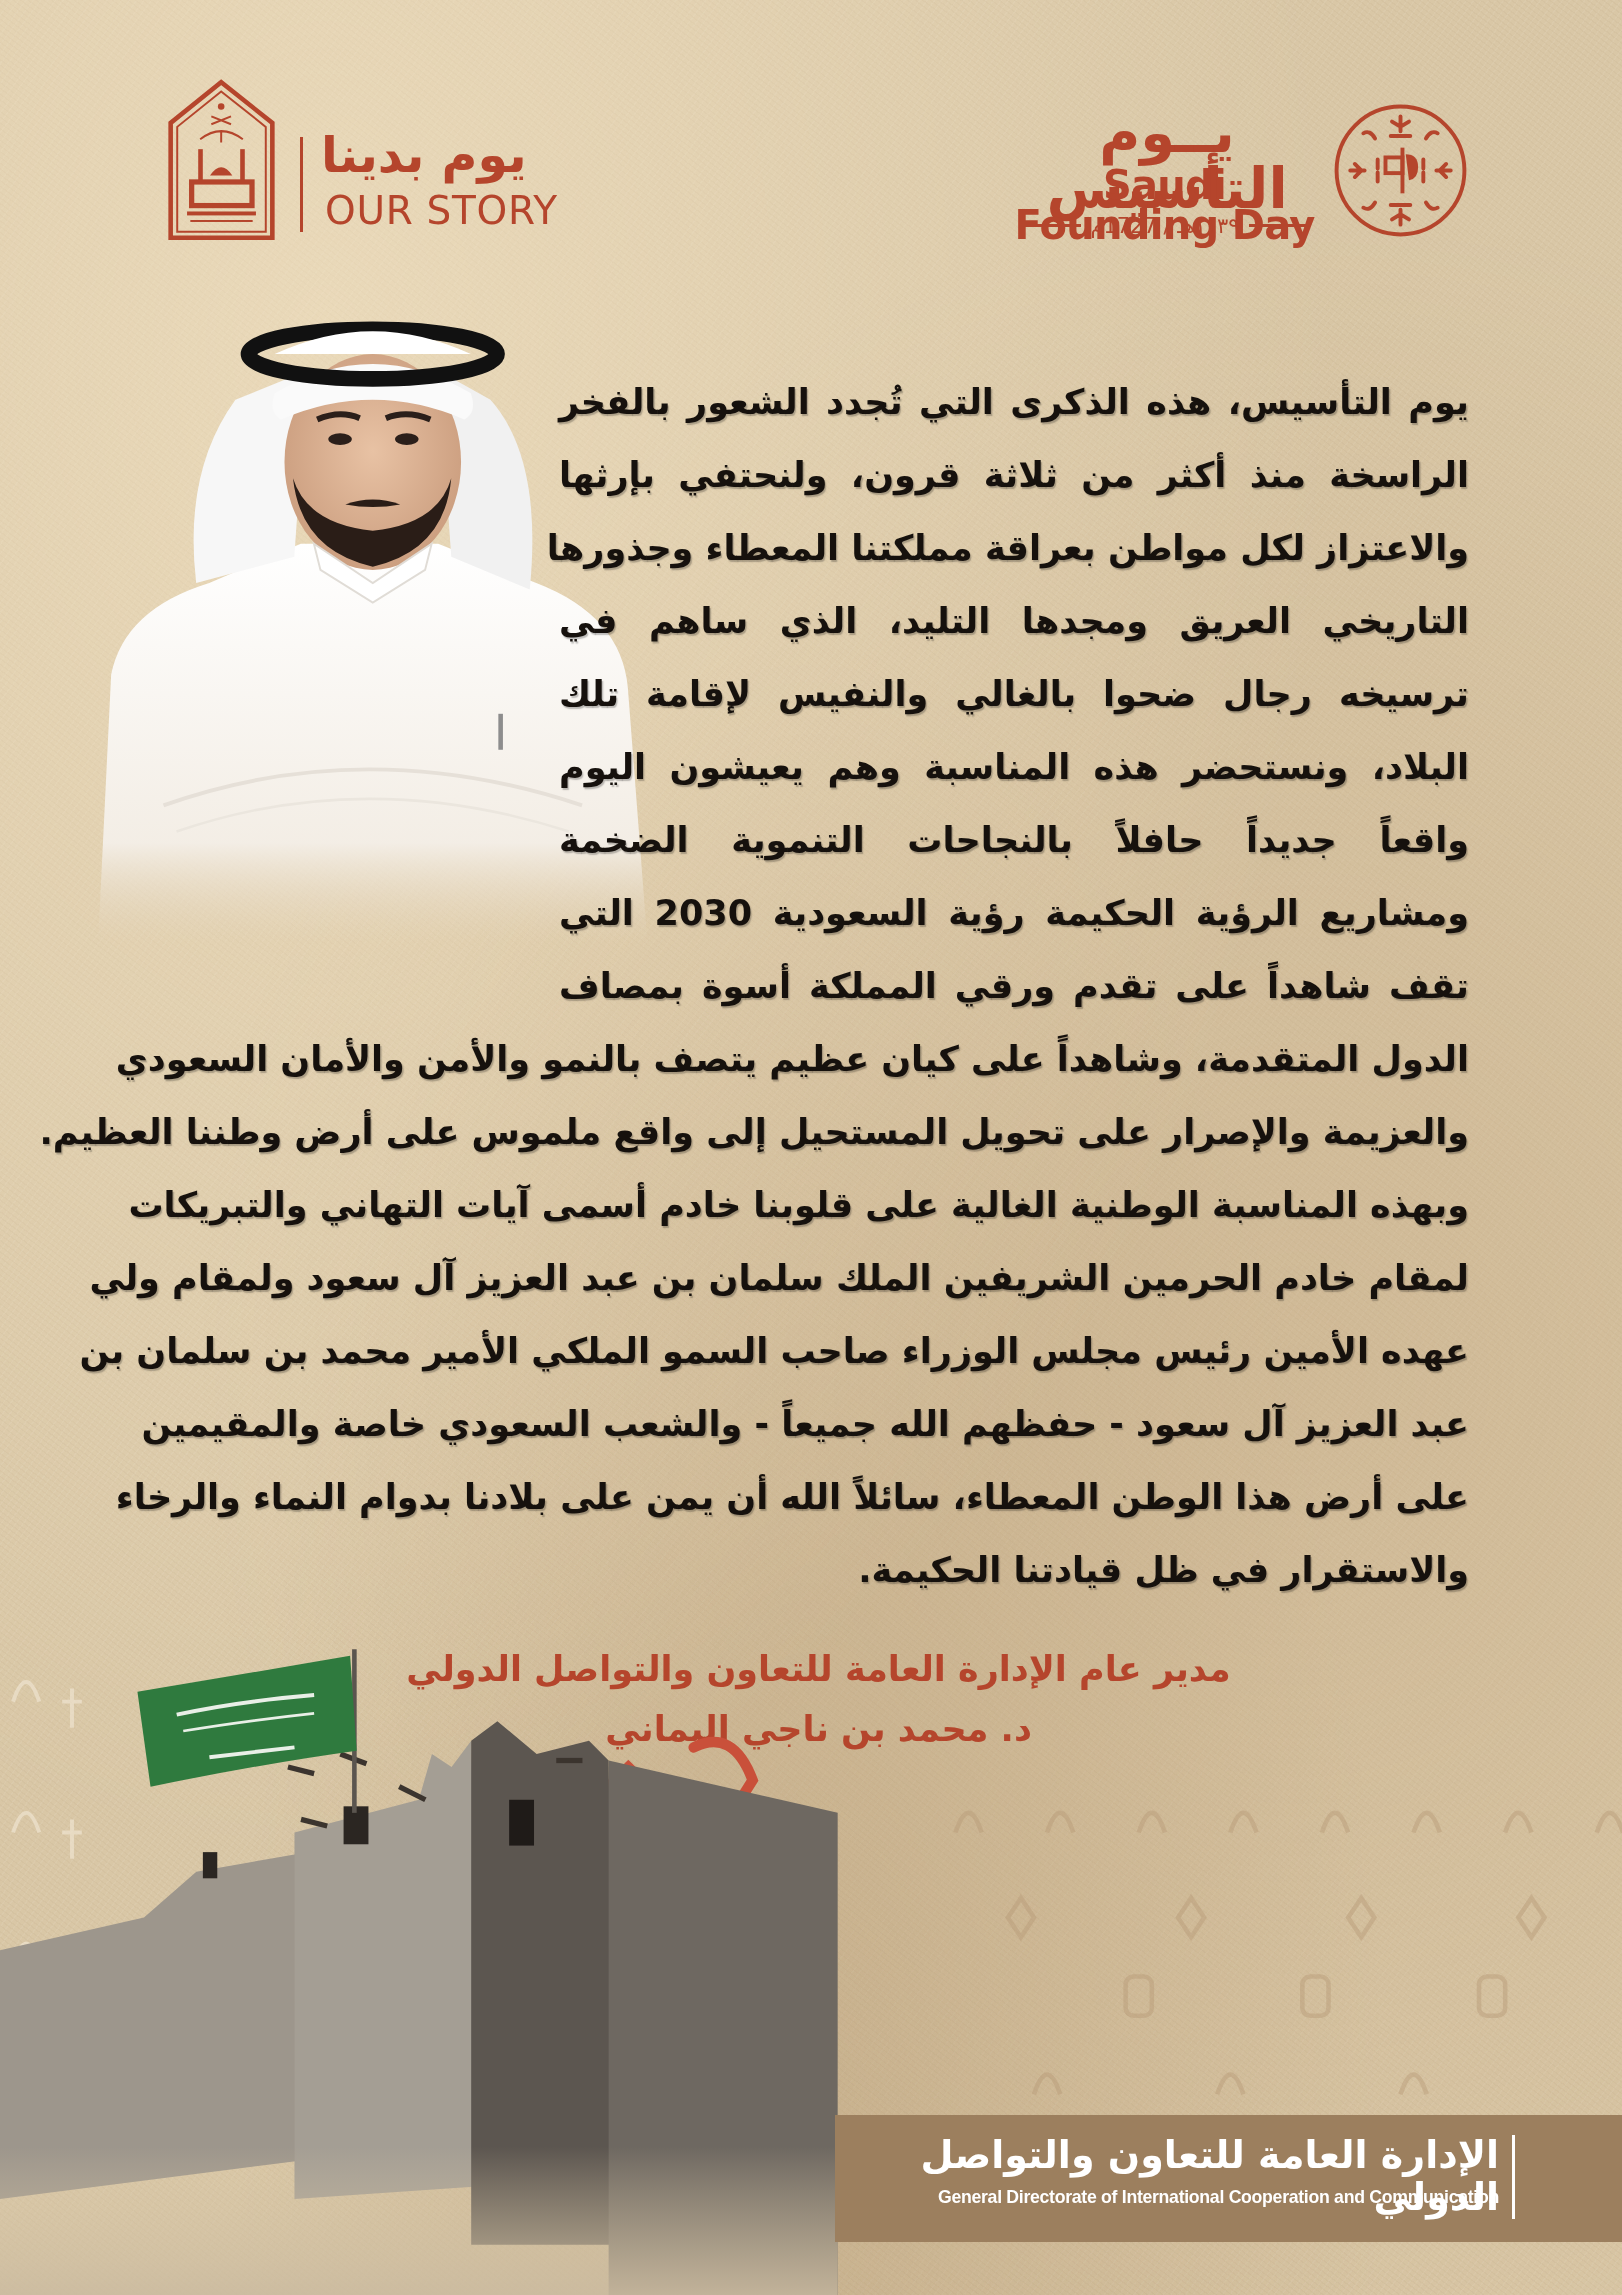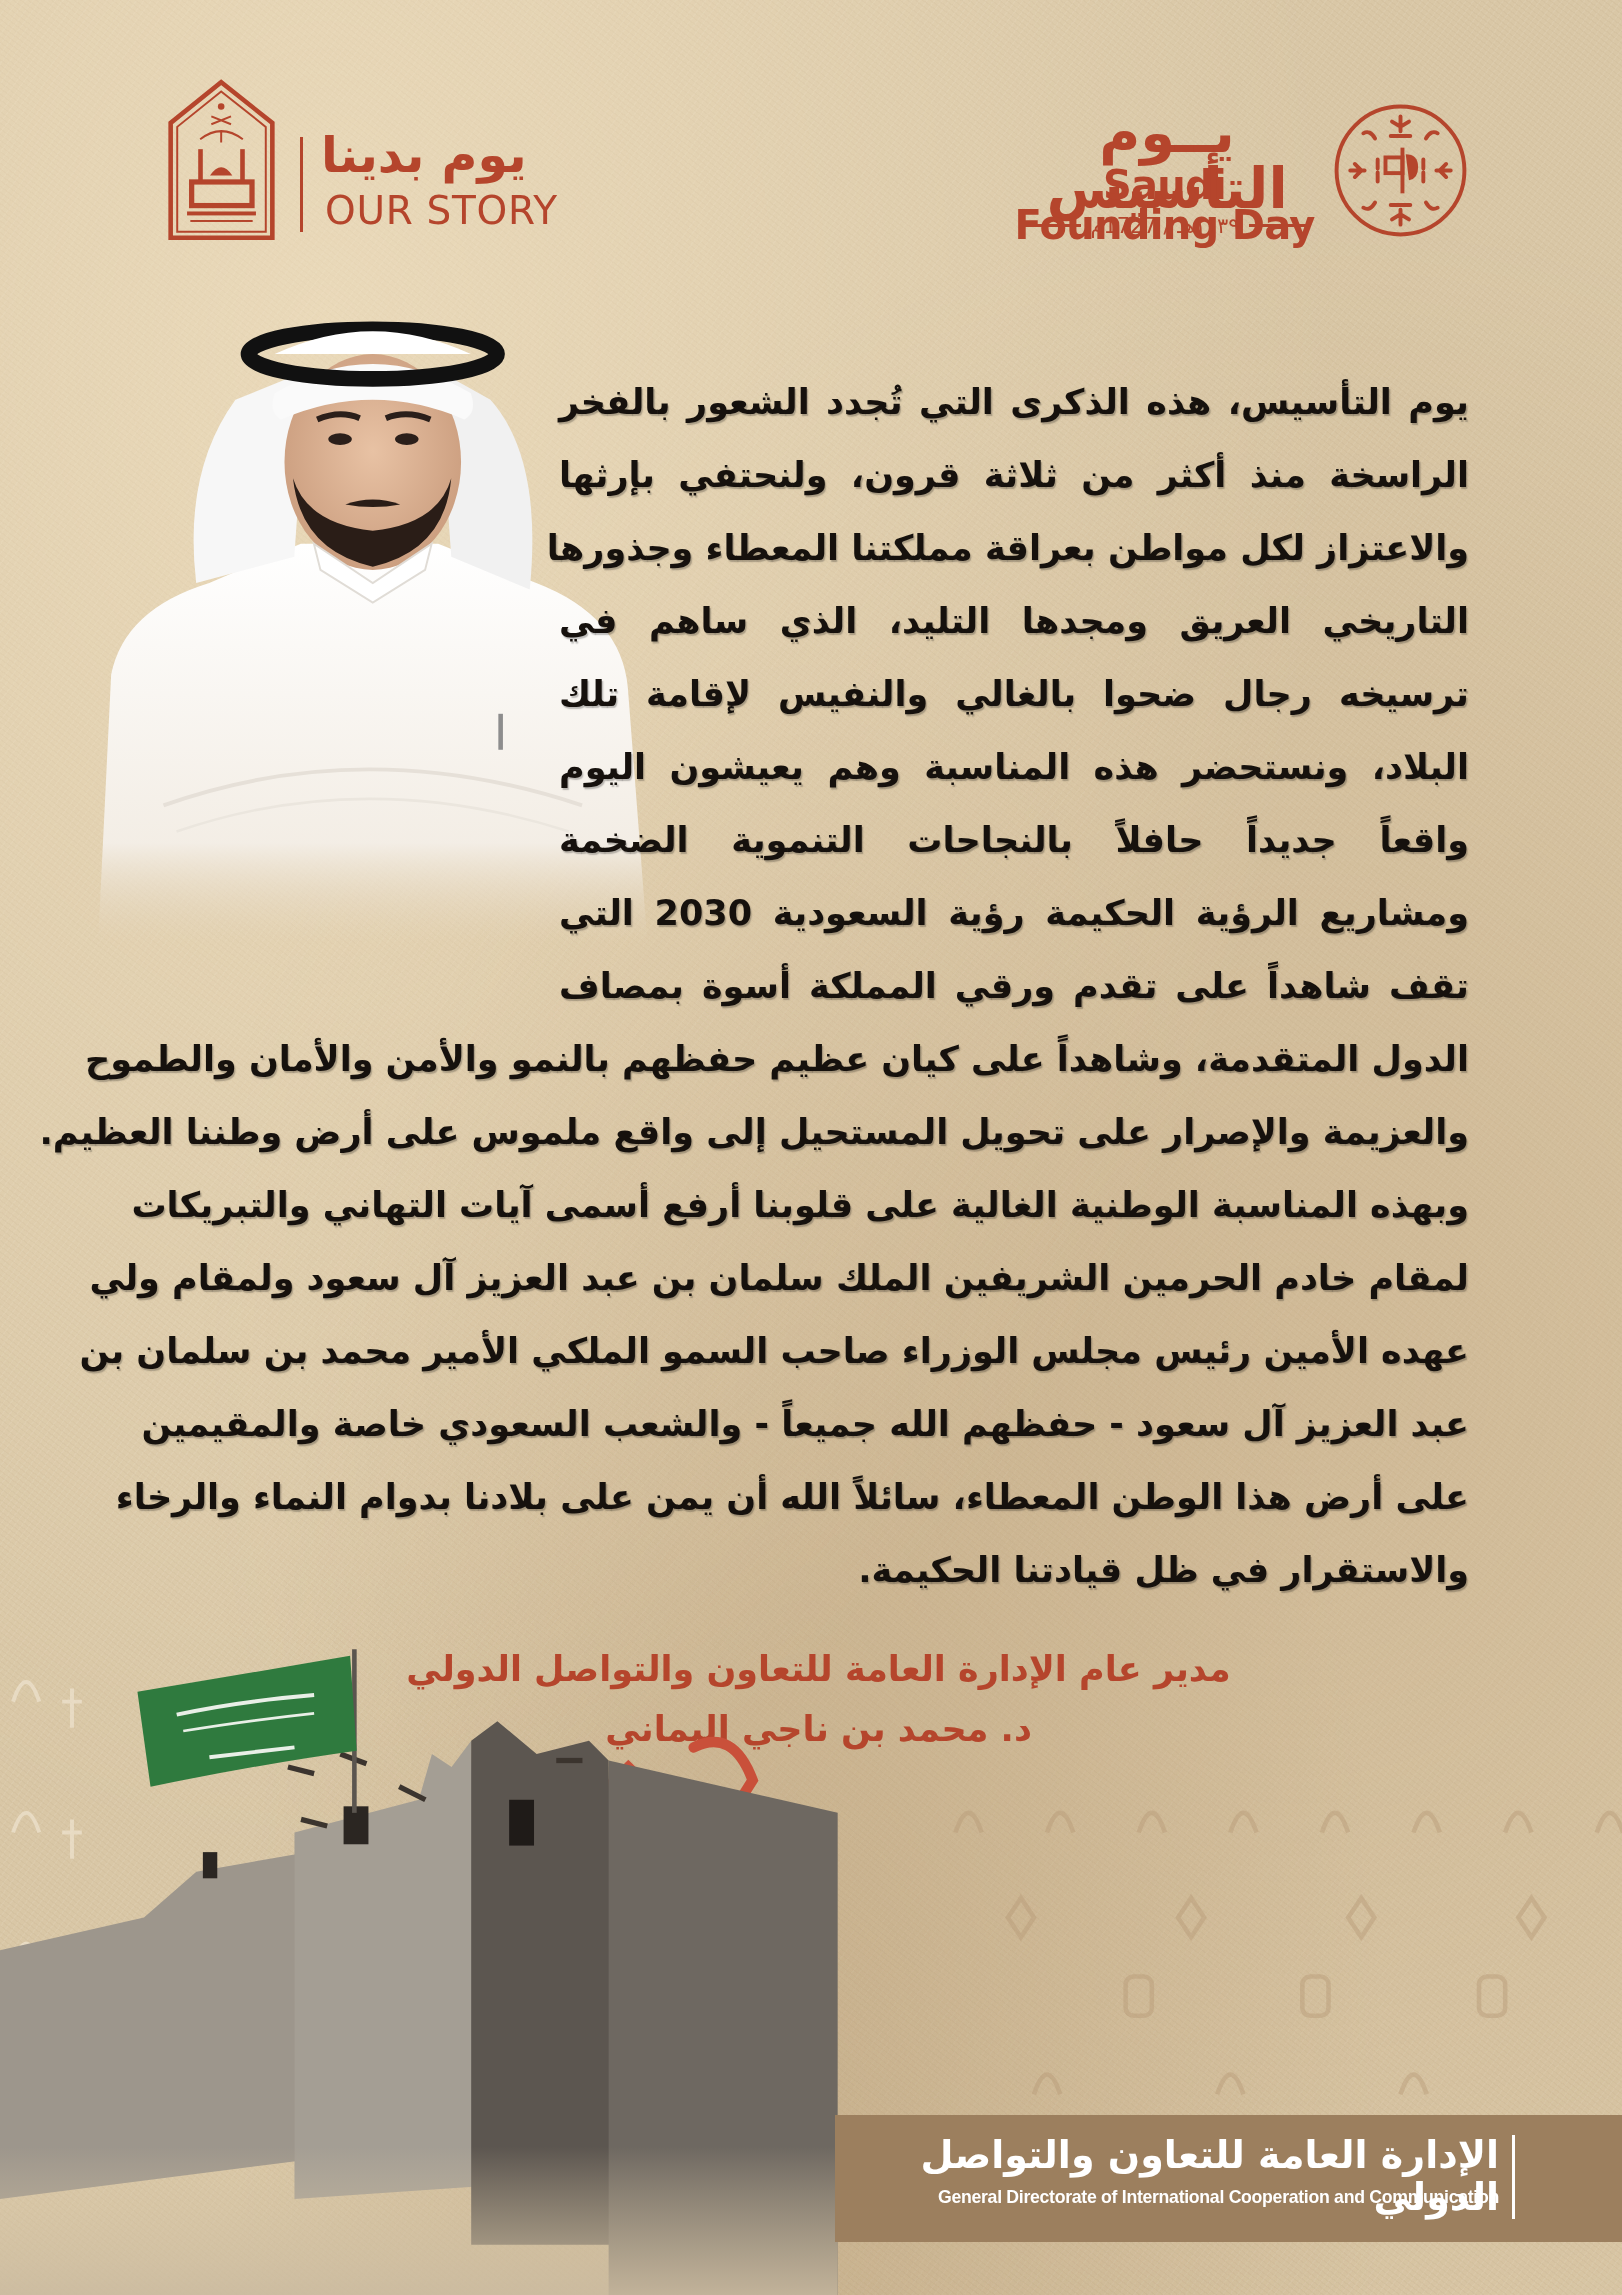--- a/index.html
+++ b/index.html
@@ -149,23 +149,23 @@
 <div id="body-text" class="abs">
   <span class="line" style="width:910px;margin-left:auto;text-align:justify;text-align-last:justify;">يوم التأسيس، هذه الذكرى التي تُجدد الشعور بالفخر</span>
   <span class="line" style="width:910px;margin-left:auto;text-align:justify;text-align-last:justify;">الراسخة منذ أكثر من ثلاثة قرون، ولنحتفي بإرثها</span>
   <span class="line" style="width:910px;margin-left:auto;text-align:justify;text-align-last:justify;">والاعتزاز لكل مواطن بعراقة مملكتنا المعطاء وجذورها</span>
   <span class="line" style="width:910px;margin-left:auto;text-align:justify;text-align-last:justify;">التاريخي العريق ومجدها التليد، الذي ساهم في</span>
   <span class="line" style="width:910px;margin-left:auto;text-align:justify;text-align-last:justify;">ترسيخه رجال ضحوا بالغالي والنفيس لإقامة تلك</span>
   <span class="line" style="width:910px;margin-left:auto;text-align:justify;text-align-last:justify;">البلاد، ونستحضر هذه المناسبة وهم يعيشون اليوم</span>
   <span class="line" style="width:910px;margin-left:auto;text-align:justify;text-align-last:justify;">واقعاً جديداً حافلاً بالنجاحات التنموية الضخمة</span>
   <span class="line" style="width:910px;margin-left:auto;text-align:justify;text-align-last:justify;">ومشاريع الرؤية الحكيمة رؤية السعودية 2030 التي</span>
   <span class="line" style="width:910px;margin-left:auto;text-align:justify;text-align-last:justify;">تقف شاهداً على تقدم ورقي المملكة أسوة بمصاف</span>
-  <span class="line" style="width:1309px;text-align:justify;text-align-last:justify;">الدول المتقدمة، وشاهداً على كيان عظيم حفظهم بالنمو والأمن والأمان والطموح</span>
+  <span class="line" style="width:1309px;text-align:justify;text-align-last:justify;">الدول المتقدمة، وشاهداً على كيان عظيم يتصف بالنمو والأمن والأمان السعودي</span>
   <span class="line">والعزيمة والإصرار على تحويل المستحيل إلى واقع ملموس على أرض وطننا العظيم.</span>
-  <span class="line" style="width:1309px;text-align:justify;text-align-last:justify;">وبهذه المناسبة الوطنية الغالية على قلوبنا أرفع أسمى آيات التهاني والتبريكات</span>
+  <span class="line" style="width:1309px;text-align:justify;text-align-last:justify;">وبهذه المناسبة الوطنية الغالية على قلوبنا خادم أسمى آيات التهاني والتبريكات</span>
   <span class="line" style="width:1309px;text-align:justify;text-align-last:justify;">لمقام خادم الحرمين الشريفين الملك سلمان بن عبد العزيز آل سعود ولمقام ولي</span>
   <span class="line" style="width:1309px;text-align:justify;text-align-last:justify;">عهده الأمين رئيس مجلس الوزراء صاحب السمو الملكي الأمير محمد بن سلمان بن</span>
   <span class="line" style="width:1309px;text-align:justify;text-align-last:justify;">عبد العزيز آل سعود - حفظهم الله جميعاً - والشعب السعودي خاصة والمقيمين</span>
   <span class="line" style="width:1309px;text-align:justify;text-align-last:justify;">على أرض هذا الوطن المعطاء، سائلاً الله أن يمن على بلادنا بدوام النماء والرخاء</span>
   <span class="line">والاستقرار في ظل قيادتنا الحكيمة.</span>
 </div>
 
 <div id="sig-title" class="abs">مدير عام الإدارة العامة للتعاون والتواصل الدولي</div>
 <div id="sig-name" class="abs">د. محمد بن ناجي اليماني</div>
 

